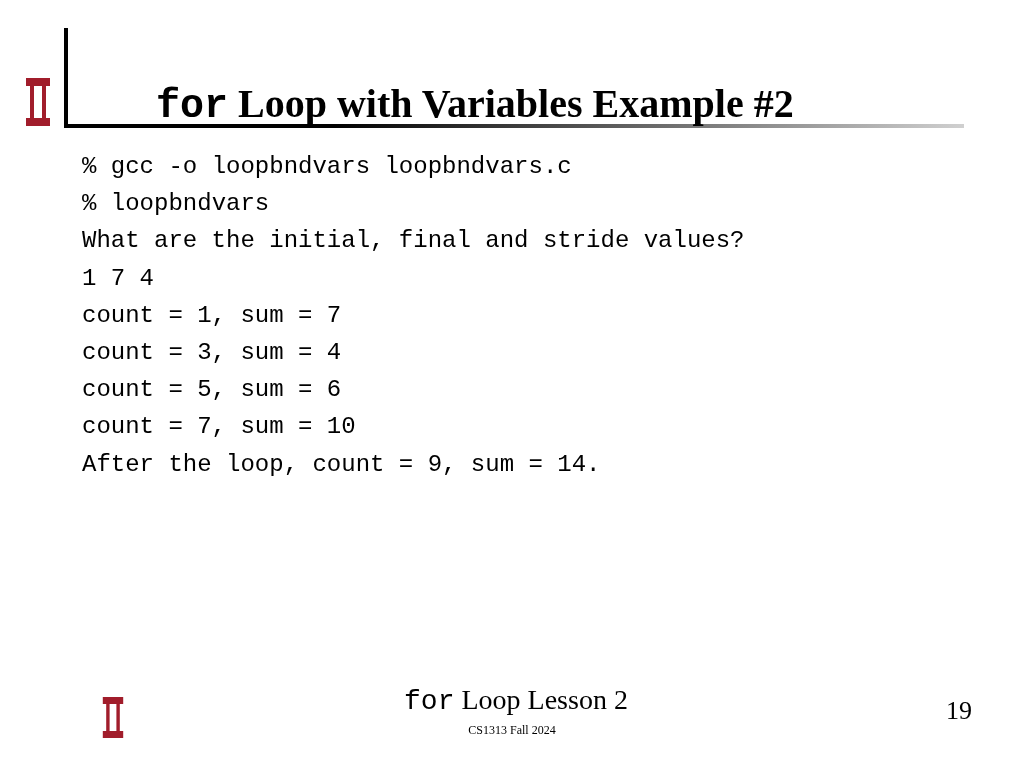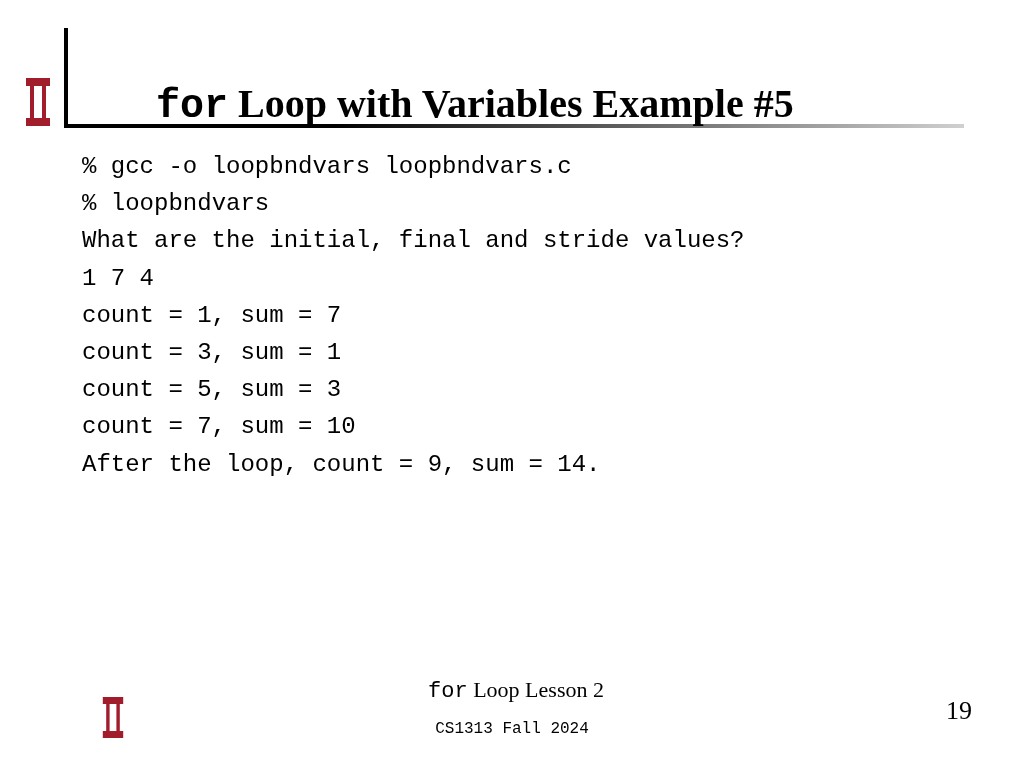--- a/index.html
+++ b/index.html
@@ -79,30 +79,29 @@
     white-space: pre;
   }
   .b { font-weight: normal; }
   .footer {
     position: absolute;
     bottom: 30px;
     width: 1024px;
     text-align: center;
   }
   .footer-line1 {
-    font-size: 22px;
+    font-size: 28px;
     margin-left: 8px;
   }
   .footer-line1 .mono {
     font-family: "Courier New", Courier, monospace;
   }
   .footer-line2 {
-    font-size: 16px;
-    margin-top: 16px;
-    font-family: Liberation Mono, monospace;
+    font-size: 12px;
+    margin-top: 6px;
   }
   .page-num {
     position: absolute;
     right: 52px;
     bottom: 42px;
     font-size: 26px;
   }
 </style>
 </head>
 <body>
@@ -112,31 +111,31 @@
   <div class="logo-top">
     <svg viewBox="0 0 40 60">
       <path d="M 8 6 L 32 6 L 32 14 L 28 14 L 28 46 L 32 46 L 32 54 L 8 54 L 8 46 L 12 46 L 12 14 L 8 14 Z M 16 14 L 16 46 L 24 46 L 24 14 Z" fill="#a11d2b"></path>
     </svg>
   </div>
 
   <div class="title-wrap">
     <div class="title-rule-v"></div>
     <div class="title-rule-h"></div>
     <div class="title-text">
-      <span class="title-mono">for</span><span> Loop with Variables Example #5</span>
+      <span class="title-mono">for</span><span> Loop with Variables Example #2</span>
     </div>
   </div>
 
   <div class="code-block"><span>% </span><span class="b">gcc -o loopbndvars loopbndvars.c</span>
 <span>% </span><span class="b">loopbndvars</span>
 <span>What are the initial, final and stride values?</span>
 <span class="b">1 7 4</span>
 <span>count = 1, sum = 7</span>
-<span>count = 3, sum = 1</span>
-<span>count = 5, sum = 3</span>
+<span>count = 3, sum = 4</span>
+<span>count = 5, sum = 6</span>
 <span>count = 7, sum = 10</span>
 <span>After the loop, count = 9, sum = 14.</span></div>
 
   <div class="logo-bottom">
     <svg viewBox="0 0 40 60">
       <path d="M 8 6 L 32 6 L 32 14 L 28 14 L 28 46 L 32 46 L 32 54 L 8 54 L 8 46 L 12 46 L 12 14 L 8 14 Z M 16 14 L 16 46 L 24 46 L 24 14 Z" fill="#a11d2b"></path>
     </svg>
   </div>
 
   <div class="footer">

